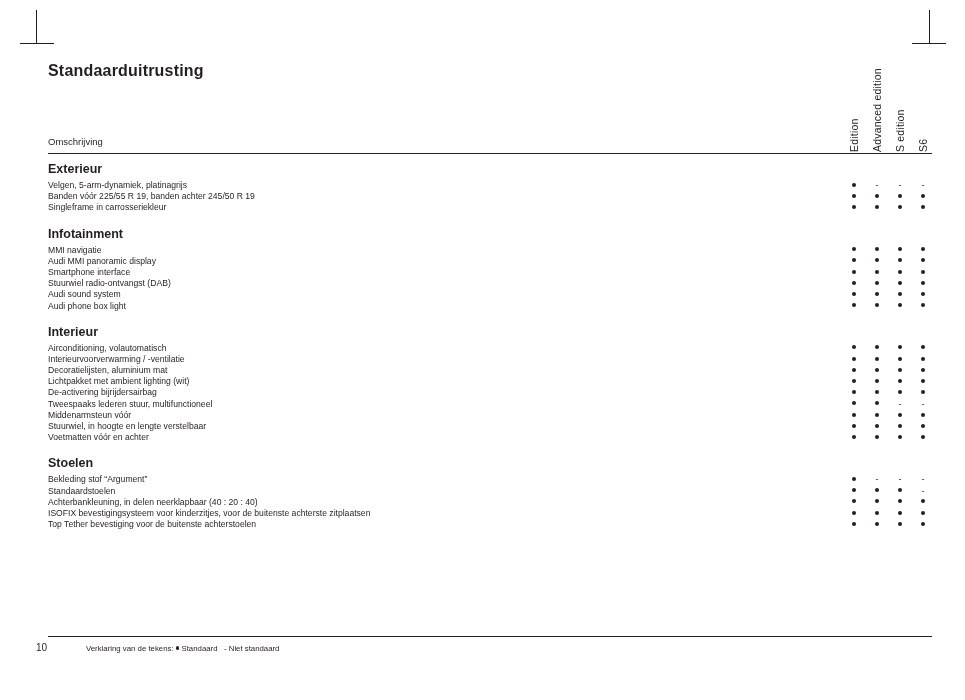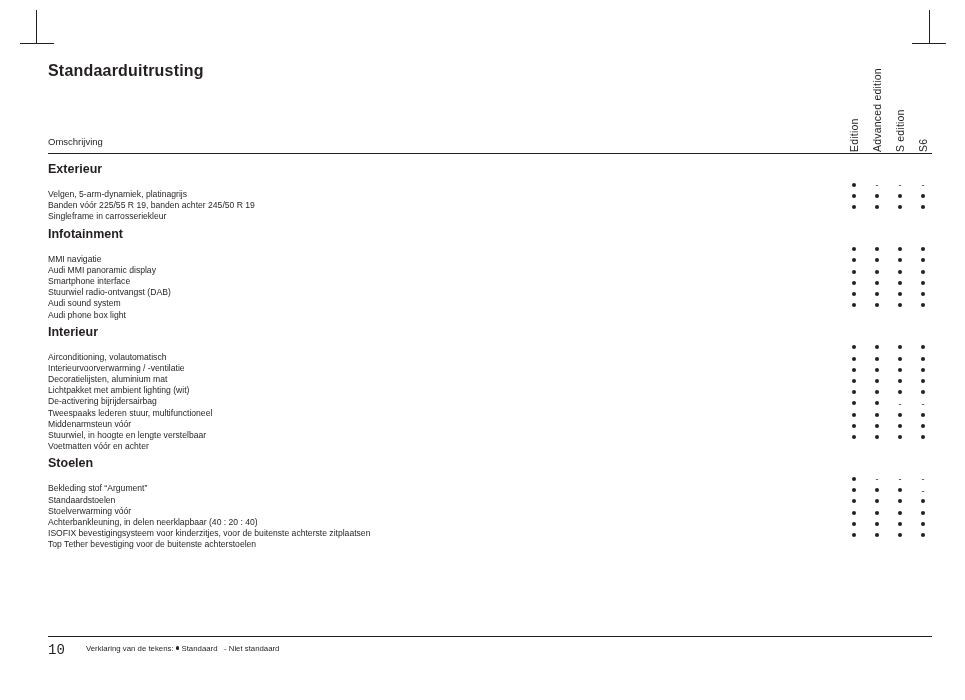--- a/index.html
+++ b/index.html
@@ -100,21 +100,20 @@
     height: 11.2px;
     font-size: 8.6px;
     line-height: 11.2px;
     color: #231f20;
     white-space: nowrap;
   }
   .row .label {
     position: absolute;
     left: 0;
     top: 0;
-    margin-top: 9px;
   }
   .mark {
     position: absolute;
     top: 0;
     width: 14px;
     text-align: center;
     font-size: 8.6px;
     line-height: 11.2px;
   }
   .dot {
@@ -140,25 +139,24 @@
   .footer-rule {
     position: absolute;
     left: 48px;
     top: 636px;
     width: 884px;
     height: 1px;
     background: #231f20;
   }
   .page-num {
     position: absolute;
-    left: 48px;
+    left: 36px;
     top: 642px;
-    font-size: 14px;
-    color: #231f20;
-    font-family: Liberation Mono, monospace;
+    font-size: 10px;
+    color: #231f20;
   }
   .legend {
     position: absolute;
     left: 86px;
     top: 644px;
     font-size: 7.8px;
     color: #231f20;
   }
   .legend .dot {
     width: 3.6px;
@@ -336,27 +334,20 @@
             <span class="mark" style="left: 822px;"><span class="dash">-</span></span>
             <span class="mark" style="left: 845px;"><span class="dash">-</span></span>
             <span class="mark" style="left: 868px;"><span class="dash">-</span></span>
           </div>
           <div class="row">
             <span class="label">Standaardstoelen</span>
             <span class="mark" style="left: 799px;"><span class="dot"></span></span>
             <span class="mark" style="left: 822px;"><span class="dot"></span></span>
             <span class="mark" style="left: 845px;"><span class="dot"></span></span>
             <span class="mark" style="left: 868px;"><span class="dash">-</span></span>
-          </div>
-          <div class="row">
-            <span class="label">Stoelverwarming vóór</span>
-            <span class="mark" style="left: 799px;"><span class="dot"></span></span>
-            <span class="mark" style="left: 822px;"><span class="dot"></span></span>
-            <span class="mark" style="left: 845px;"><span class="dot"></span></span>
-            <span class="mark" style="left: 868px;"><span class="dot"></span></span>
           </div>
           <div class="row">
             <span class="label">Achterbankleuning, in delen neerklapbaar (40 : 20 : 40)</span>
             <span class="mark" style="left: 799px;"><span class="dot"></span></span>
             <span class="mark" style="left: 822px;"><span class="dot"></span></span>
             <span class="mark" style="left: 845px;"><span class="dot"></span></span>
             <span class="mark" style="left: 868px;"><span class="dot"></span></span>
           </div>
           <div class="row">
             <span class="label">ISOFIX bevestigingsysteem voor kinderzitjes, voor de buitenste achterste zitplaatsen</span>

